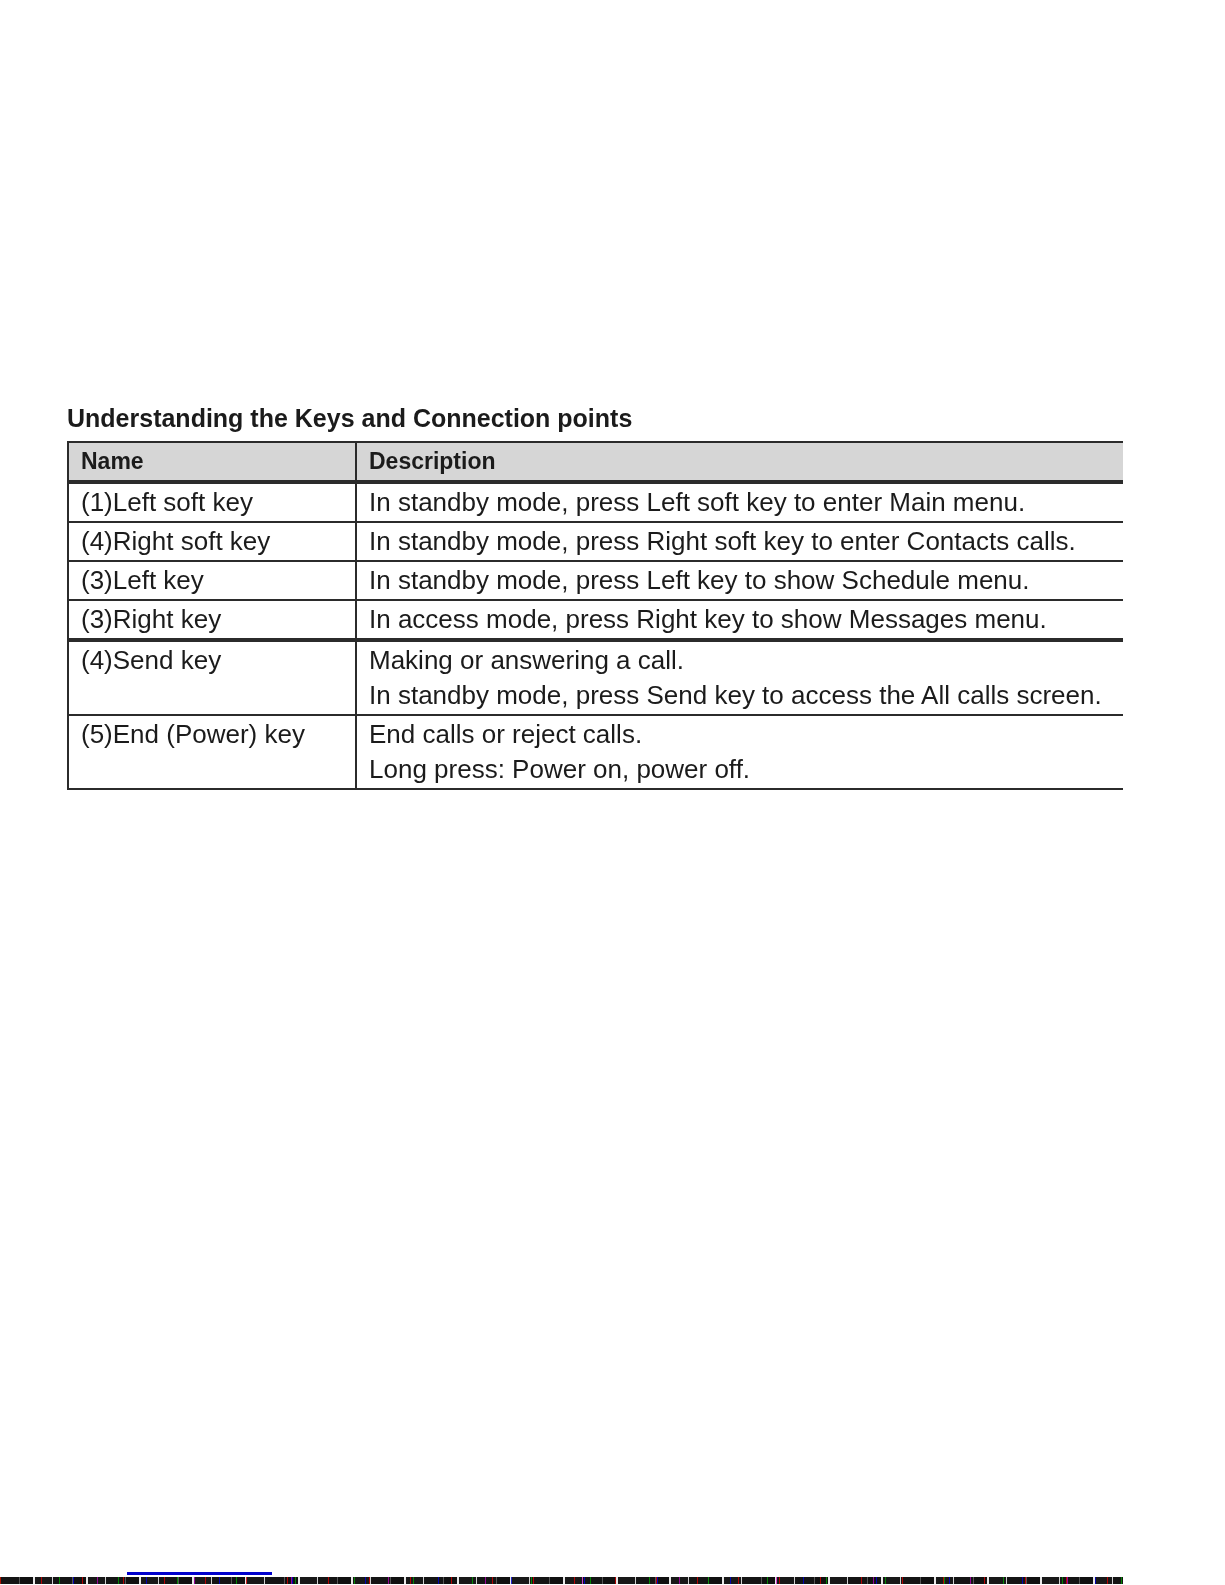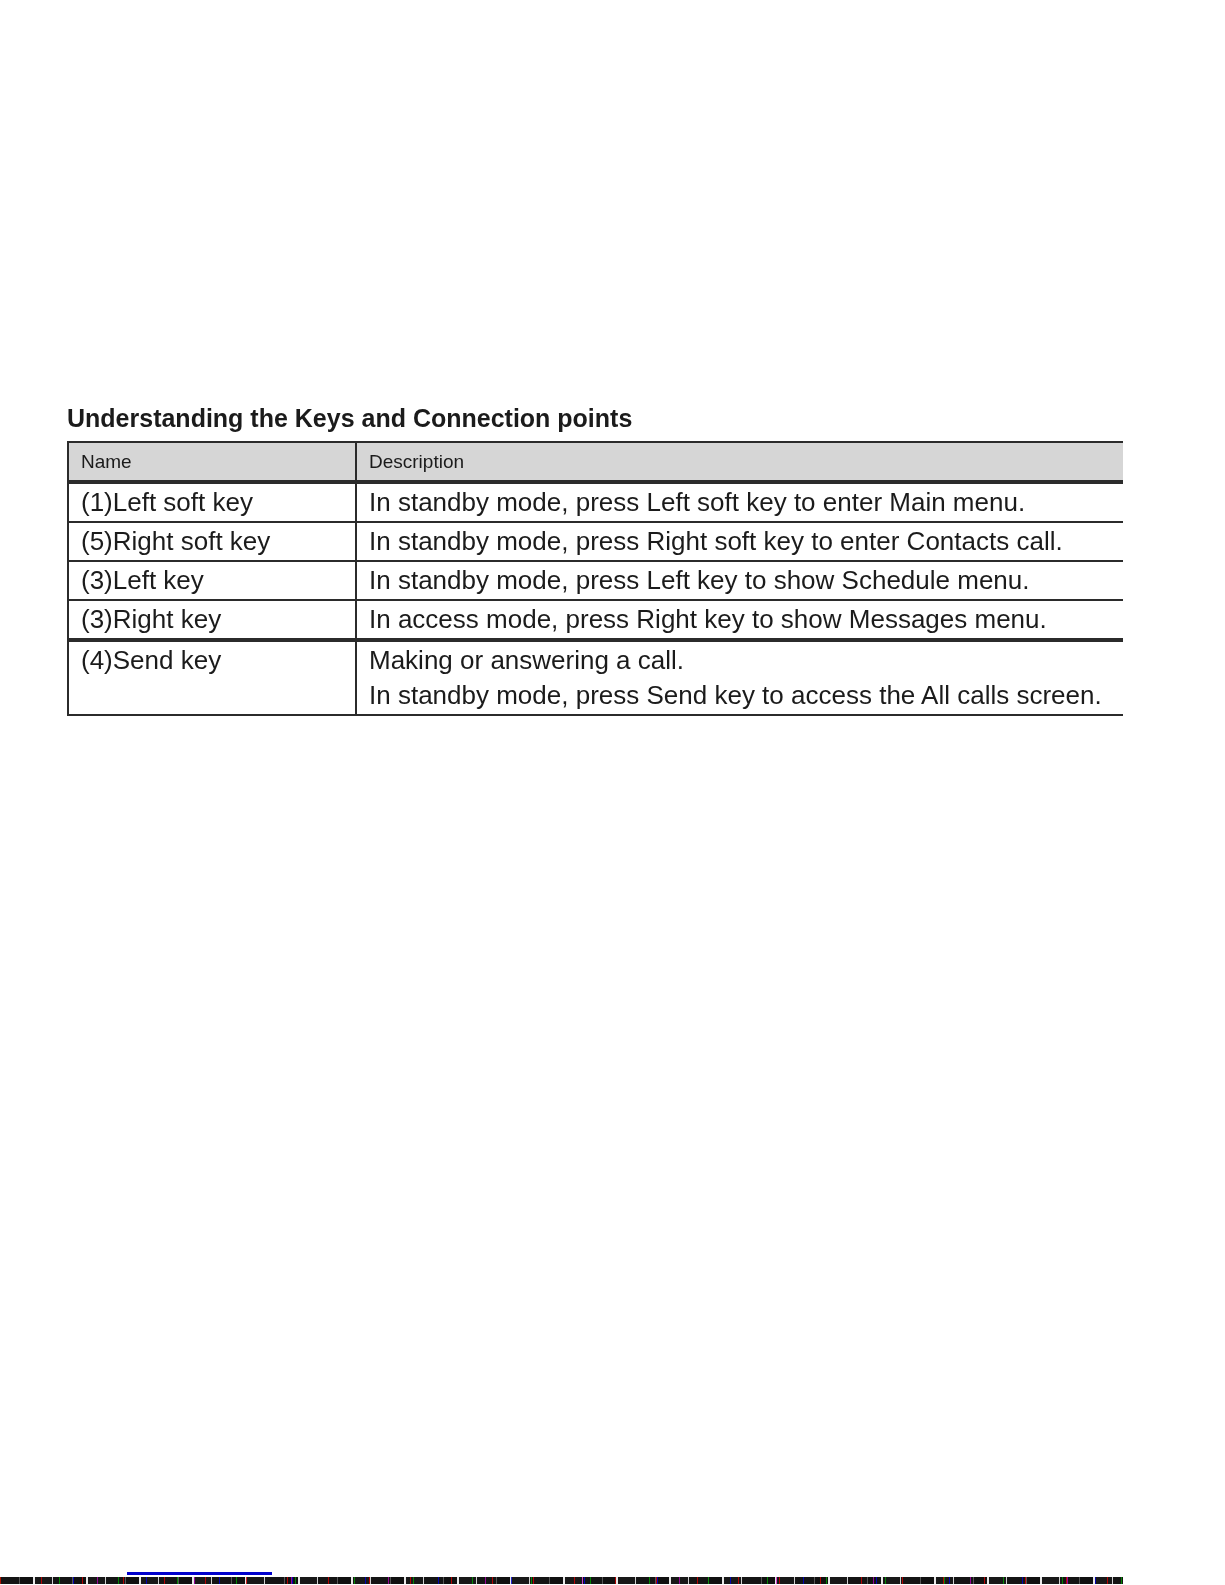--- a/index.html
+++ b/index.html
@@ -43,22 +43,22 @@
     vertical-align:top;
     text-align:left;
     padding:1px 10px 1px 12px;
     font-size:26px;
     line-height:35px;
     color:var(--text,#1b1b1b);
     overflow:hidden;
   }
   .keys-table th{
     background:var(--header_bg,#d6d6d6);
-    font-weight:normal;
-    font-size:19px;
+    font-weight:bold;
+    font-size:23px;
   }
   .keys-table tr.thick th,
   .keys-table tr.thick td{
     border-bottom-width:4px;
   }
   .line{white-space:nowrap;}
   .page-number{
     position:absolute;
     left:1134px;
     top:1147px;
@@ -110,24 +110,24 @@
       <tr>
         <td>
           <div class="line">(1)Left soft key</div>
         </td>
         <td>
           <div class="line">In standby mode, press Left soft key to enter Main menu.</div>
         </td>
       </tr>
       <tr>
         <td>
-          <div class="line">(5)Right soft key</div>
+          <div class="line">(4)Right soft key</div>
         </td>
         <td>
-          <div class="line">In standby mode, press Right soft key to enter Contacts call.</div>
+          <div class="line">In standby mode, press Right soft key to enter Contacts calls.</div>
         </td>
       </tr>
       <tr>
         <td>
           <div class="line">(3)Left key</div>
         </td>
         <td>
           <div class="line">In standby mode, press Left key to show Schedule menu.</div>
         </td>
       </tr>
@@ -141,20 +141,29 @@
       </tr>
       <tr>
         <td>
           <div class="line">(4)Send key</div>
         </td>
         <td>
           <div class="line">Making or answering a call.</div>
           <div class="line">In standby mode, press Send key to access the All calls screen.</div>
         </td>
       </tr>
+      <tr>
+        <td>
+          <div class="line">(5)End (Power) key</div>
+        </td>
+        <td>
+          <div class="line">End calls or reject calls.</div>
+          <div class="line">Long press: Power on, power off.</div>
+        </td>
+      </tr>
     </tbody>
   </table>
 
   <div class="page-number">3</div>
 
   <div class="blue-line"></div>
 
   <div class="noise-strip"></div>
 
 </div>

